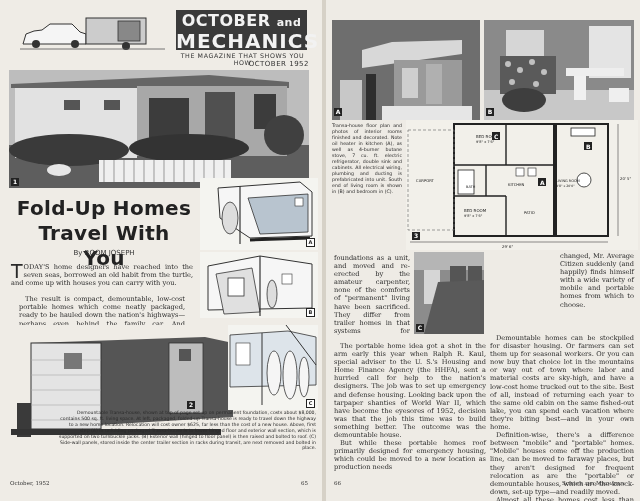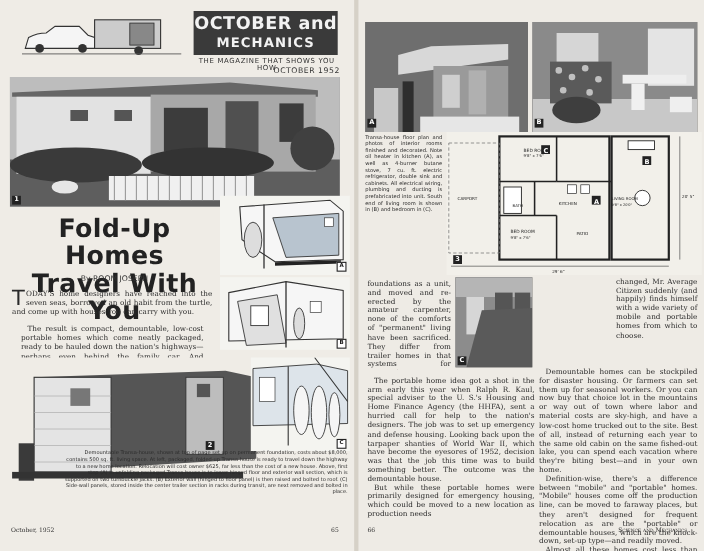--- a/index.html
+++ b/index.html
@@ -5,28 +5,28 @@
   html,body{margin:0;padding:0;}
   body{width:640px;height:501px;background:#e8e4dc;position:relative;overflow:hidden;font-family:"DejaVu Serif",serif;color:#2a2a2a;}
   .page{position:absolute;top:0;height:501px;background:#efece6;}
   .page-left{left:0;width:322px;}
   .page-right{left:326px;width:314px;background:#eeebe5;}
   .gutter{position:absolute;left:322px;top:0;width:4px;height:501px;background:#d6d1c7;}
   .abs{position:absolute;}
   
   .mast-box{left:176px;top:10px;width:131px;height:40px;background:#3a3a3a;color:#f2f2f2;font-family:"DejaVu Sans",sans-serif;font-weight:bold;text-align:center;line-height:18px;}
   .mast-box .l1{font-size:16px;letter-spacing:0.5px;display:block;margin-top:2px;}
-  .mast-box .l1 small{font-size:16px;}
-  .mast-box .l2{font-size:12px;letter-spacing:1px;display:block;}
+  .mast-box .l1 small{font-size:11px;}
+  .mast-box .l2{font-size:20px;letter-spacing:1px;display:block;}
   .tagline{left:176px;top:52px;width:133px;text-align:center;font-family:"DejaVu Sans",sans-serif;font-size:6.3px;letter-spacing:0.6px;color:#333;}
   .issue{left:176px;top:60px;width:133px;text-align:right;font-family:"DejaVu Sans",sans-serif;font-size:7px;letter-spacing:0.5px;color:#333;}
   .photo{background:#6b6b6b;overflow:hidden;}
   .fig-tag{position:absolute;width:8px;height:8px;background:#222;color:#fff;font-family:"DejaVu Sans",sans-serif;font-size:6px;font-weight:bold;line-height:8px;text-align:center;}
   .fig-tag.outline{background:#fff;color:#222;border:1px solid #222;width:7px;height:7px;line-height:7px;font-size:5px;}
-  .headline{left:14px;top:196px;width:180px;font-family:"DejaVu Sans",sans-serif;font-weight:bold;font-size:23px;line-height:25px;text-align:center;color:#222;letter-spacing:0.3px;}
+  .headline{left:14px;top:196px;width:180px;font-family:"DejaVu Sans",sans-serif;font-weight:bold;font-size:20px;line-height:25px;text-align:center;color:#222;letter-spacing:0.3px;}
   .byline{left:14px;top:249px;width:180px;text-align:center;font-family:"DejaVu Sans",sans-serif;font-size:7px;color:#333;}
   .body-text{font-size:6.6px;line-height:8.1px;text-align:justify;color:#2a2a2a;}
   .caption{font-family:"DejaVu Sans",sans-serif;font-size:4.6px;line-height:5.9px;color:#2a2a2a;}
   .dropcap{float:left;font-size:19px;line-height:16px;margin-right:1px;font-family:"DejaVu Sans",sans-serif;}
   .folio{font-family:"DejaVu Serif",serif;font-size:5.5px;color:#333;}
   .illus{background:#f4f4f0;}
   svg{display:block;}
 </style>
 </head>
 <body>
@@ -258,21 +258,21 @@
     </svg>
     <span class="fig-tag" style="left:2px;top:72px;">C</span>
   </div>
 
   <div class="abs body-text" style="left:8px;top:253px;width:152px;">
     <p style="margin:0 0 0 0;width:76px;"></p>
   </div>
   <div class="abs body-text" style="left:8px;top:254px;width:76px;height:82px;overflow:hidden;">foundations as a unit, and moved and re-erected by the amateur carpenter, none of the comforts of "permanent" living have been sacrificed. They differ from trailer homes in that systems for connection to permanent plumbing and electrical lines are built into the cores of these fold-up or demountable packaged homes, which may be placed on concrete foundations if such permanency is desired.</div>
   <div class="abs body-text" style="left:8px;top:342px;width:152px;">
     <p style="margin:0;text-indent:6px;">The portable home idea got a shot in the arm early this year when Ralph R. Kaul, special adviser to the U. S.'s Housing and Home Finance Agency (the HHFA), sent a hurried call for help to the nation's designers. The job was to set up emergency and defense housing. Looking back upon the tarpaper shanties of World War II, which have become the eyesores of 1952, decision was that the job this time was to build something better. The outcome was the demountable house.</p>
-    <p style="margin:0;text-indent:6px;">But while these portable homes were primarily designed for emergency housing, which could be moved to a new location as production needs</p>
+    <p style="margin:0;text-indent:6px;">But while these portable homes roof primarily designed for emergency housing, which could be moved to a new location as production needs</p>
   </div>
 
   <div class="abs body-text" style="left:234px;top:252px;width:74px;">changed, Mr. Average Citizen suddenly (and happily) finds himself with a wide variety of mobile and portable homes from which to choose.</div>
   <div class="abs body-text" style="left:164px;top:334px;width:144px;">
     <p style="margin:0;text-indent:6px;">Demountable homes can be stockpiled for disaster housing. Or farmers can set them up for seasonal workers. Or you can now buy that choice lot in the mountains or way out of town where labor and material costs are sky-high, and have a low-cost home trucked out to the site. Best of all, instead of returning each year to the same old cabin on the same fished-out lake, you can spend each vacation where they're biting best—and in your own home.</p>
     <p style="margin:0;text-indent:6px;">Definition-wise, there's a difference between "mobile" and "portable" homes. "Mobile" houses come off the production line, can be moved to faraway places, but they aren't designed for frequent relocation as are the "portable" or demountable houses, which are the knock-down, set-up type—and readily moved.</p>
     <p style="margin:0;text-indent:6px;">Almost all these homes cost less than $8000, have two or three bedrooms and from 500 to 1000 sq. ft. of floor space, and can be moved to a new site for something like $1000 for tear-down and set-up expense. Experts say that at long</p>
   </div>
 
   <div class="abs folio" style="left:8px;top:480px;">66</div>

